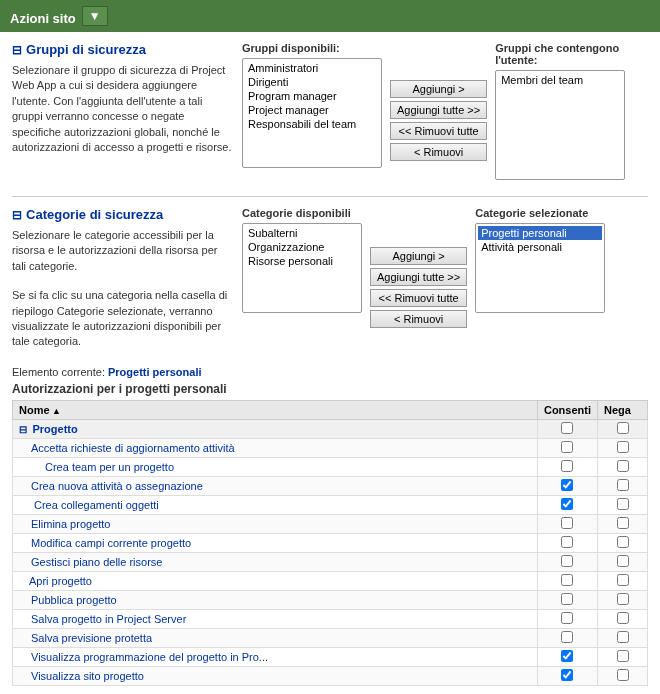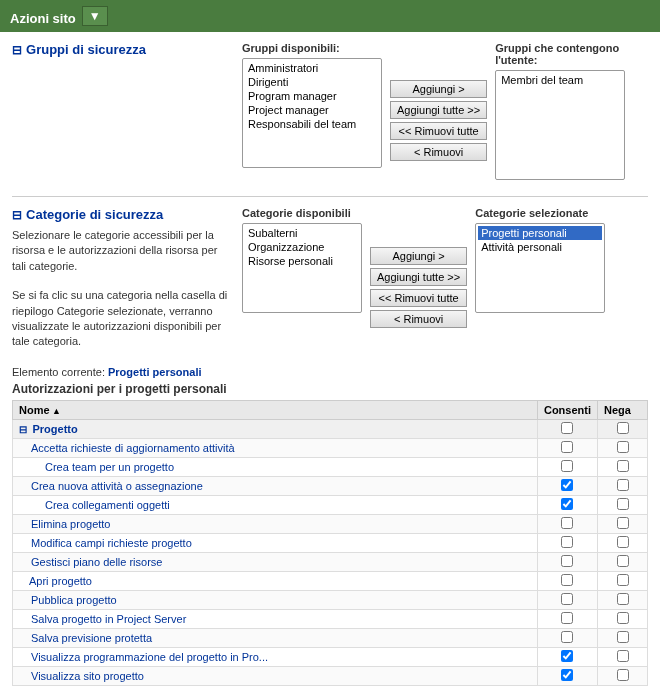--- a/index.html
+++ b/index.html
@@ -194,20 +194,21 @@
 </div>
 
 <div class="content">
 
   <div class="section">
     <div class="section-left">
       <div class="section-header">
         <span class="section-icon">⊟</span>
         <span>Gruppi di sicurezza</span>
       </div>
+      <p class="section-desc">Selezionare il gruppo di sicurezza di Project Web App a cui si desidera aggiungere l'utente. Con l'aggiunta dell'utente a tali gruppi verranno concesse o negate specifiche autorizzazioni globali, nonché le autorizzazioni di accesso a progetti e risorse.</p>
     </div>
     <div class="section-right">
       <div class="list-container">
         <div class="list-label">Gruppi disponibili:</div>
         <select multiple="" size="6" style="width:140px; height:110px;">
           <option>Amministratori</option>
           <option>Dirigenti</option>
           <option>Program manager</option>
           <option>Project manager</option>
           <option>Responsabili del team</option>
@@ -311,39 +312,39 @@
           <tr>
     <td class="name-col" style="padding-left:18px; color:#003399;">Crea nuova attività o assegnazione</td>
     <td class="check-col">
       <input type="checkbox" checked="" style="">
     </td>
     <td class="check-col">
       <input type="checkbox" style="">
     </td>
   </tr>
           <tr>
-    <td class="name-col" style="padding-left:32px; color:#003399;">Crea collegamenti oggetti</td>
+    <td class="name-col" style="padding-left:21px; color:#003399;">Crea collegamenti oggetti</td>
     <td class="check-col">
       <input type="checkbox" checked="" style="">
     </td>
     <td class="check-col">
       <input type="checkbox" style="">
     </td>
   </tr>
           <tr>
     <td class="name-col" style="padding-left:18px; color:#003399;">Elimina progetto</td>
     <td class="check-col">
       <input type="checkbox" style="">
     </td>
     <td class="check-col">
       <input type="checkbox" style="">
     </td>
   </tr>
           <tr>
-    <td class="name-col" style="padding-left:18px; color:#003399;">Modifica campi richieste progetto</td>
+    <td class="name-col" style="padding-left:18px; color:#003399;">Modifica campi corrente progetto</td>
     <td class="check-col">
       <input type="checkbox" style="">
     </td>
     <td class="check-col">
       <input type="checkbox" style="">
     </td>
   </tr>
           <tr>
     <td class="name-col" style="padding-left:18px; color:#003399;">Gestisci piano delle risorse</td>
     <td class="check-col">

